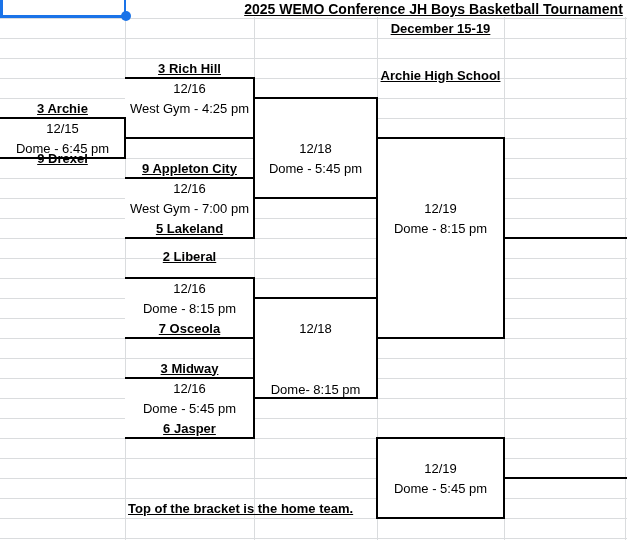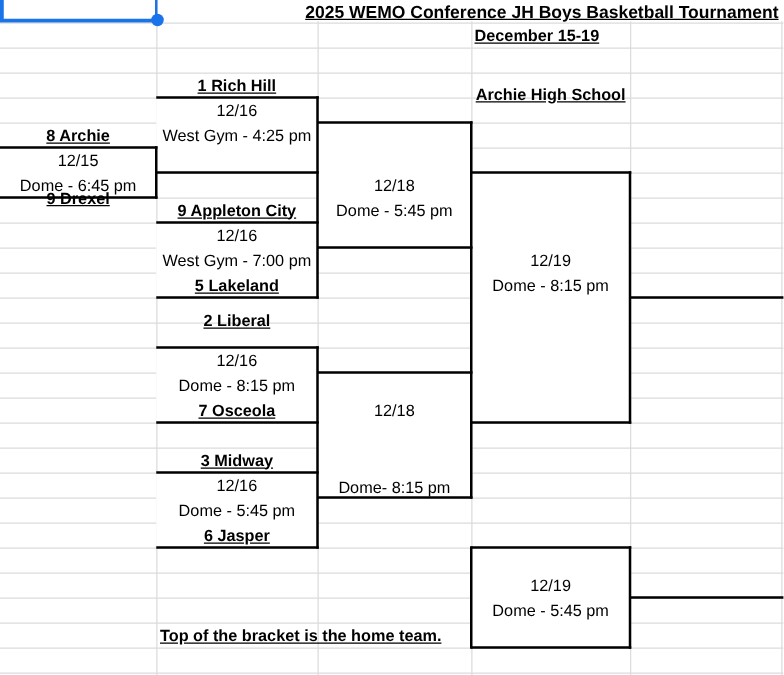--- a/index.html
+++ b/index.html
@@ -97,25 +97,25 @@
       <div class="seg" style="left: 124px; top: 117px; width: 2px; height: 42px;"></div>
       <div class="seg" style="left: 253px; top: 77px; width: 2px; height: 162px;"></div>
       <div class="seg" style="left: 253px; top: 277px; width: 2px; height: 162px;"></div>
       <div class="seg" style="left: 376px; top: 97px; width: 2px; height: 302px;"></div>
       <div class="seg" style="left: 376px; top: 437px; width: 2px; height: 82px;"></div>
       <div class="seg" style="left: 503px; top: 137px; width: 2px; height: 202px;"></div>
       <div class="seg" style="left: 503px; top: 437px; width: 2px; height: 82px;"></div>
     </div>
   <div id="layer-cells">
       <div class="cell bold title" style="left: 240px; top: 0px; width: 387px; height: 18px;">2025 WEMO Conference JH Boys Basketball Tournament</div>
-      <div class="cell bold" style="left: 366px; top: 18px; width: 127px; height: 20px; text-align: center;">December 15-19</div>
+      <div class="cell bold" style="left: 377px; top: 18px; width: 127px; height: 20px; text-align: center;">December 15-19</div>
       <div class="cell bold" style="left: 377px; top: 38px; width: 127px; height: 20px; margin-top: 27px;">Archie High School</div>
-      <div class="cell bold" style="left: 125px; top: 58px; width: 129px; height: 20px;">1 Rich Hill</div>
+      <div class="cell bold" style="left: 125px; top: 58px; width: 129px; height: 20px;">3 Rich Hill</div>
       <div class="cell" style="left: 125px; top: 78px; width: 129px; height: 20px;">12/16</div>
-      <div class="cell bold" style="left: 0px; top: 98px; width: 125px; height: 20px;">8 Archie</div>
+      <div class="cell bold" style="left: 0px; top: 98px; width: 125px; height: 20px;">3 Archie</div>
       <div class="cell" style="left: 125px; top: 98px; width: 129px; height: 20px;">West Gym - 4:25 pm</div>
       <div class="cell" style="left: 0px; top: 118px; width: 125px; height: 20px;">12/15</div>
       <div class="cell" style="left: 0px; top: 138px; width: 125px; height: 20px;">Dome - 6:45 pm</div>
       <div class="cell" style="left: 254px; top: 138px; width: 123px; height: 20px;">12/18</div>
       <div class="cell bold" style="left: 0px; top: 148px; width: 125px; height: 20px;">9 Drexel</div>
       <div class="cell bold" style="left: 125px; top: 158px; width: 129px; height: 20px;">9 Appleton City</div>
       <div class="cell" style="left: 254px; top: 158px; width: 123px; height: 20px;">Dome - 5:45 pm</div>
       <div class="cell" style="left: 125px; top: 178px; width: 129px; height: 20px;">12/16</div>
       <div class="cell" style="left: 125px; top: 198px; width: 129px; height: 20px;">West Gym - 7:00 pm</div>
       <div class="cell" style="left: 377px; top: 198px; width: 127px; height: 20px;">12/19</div>

